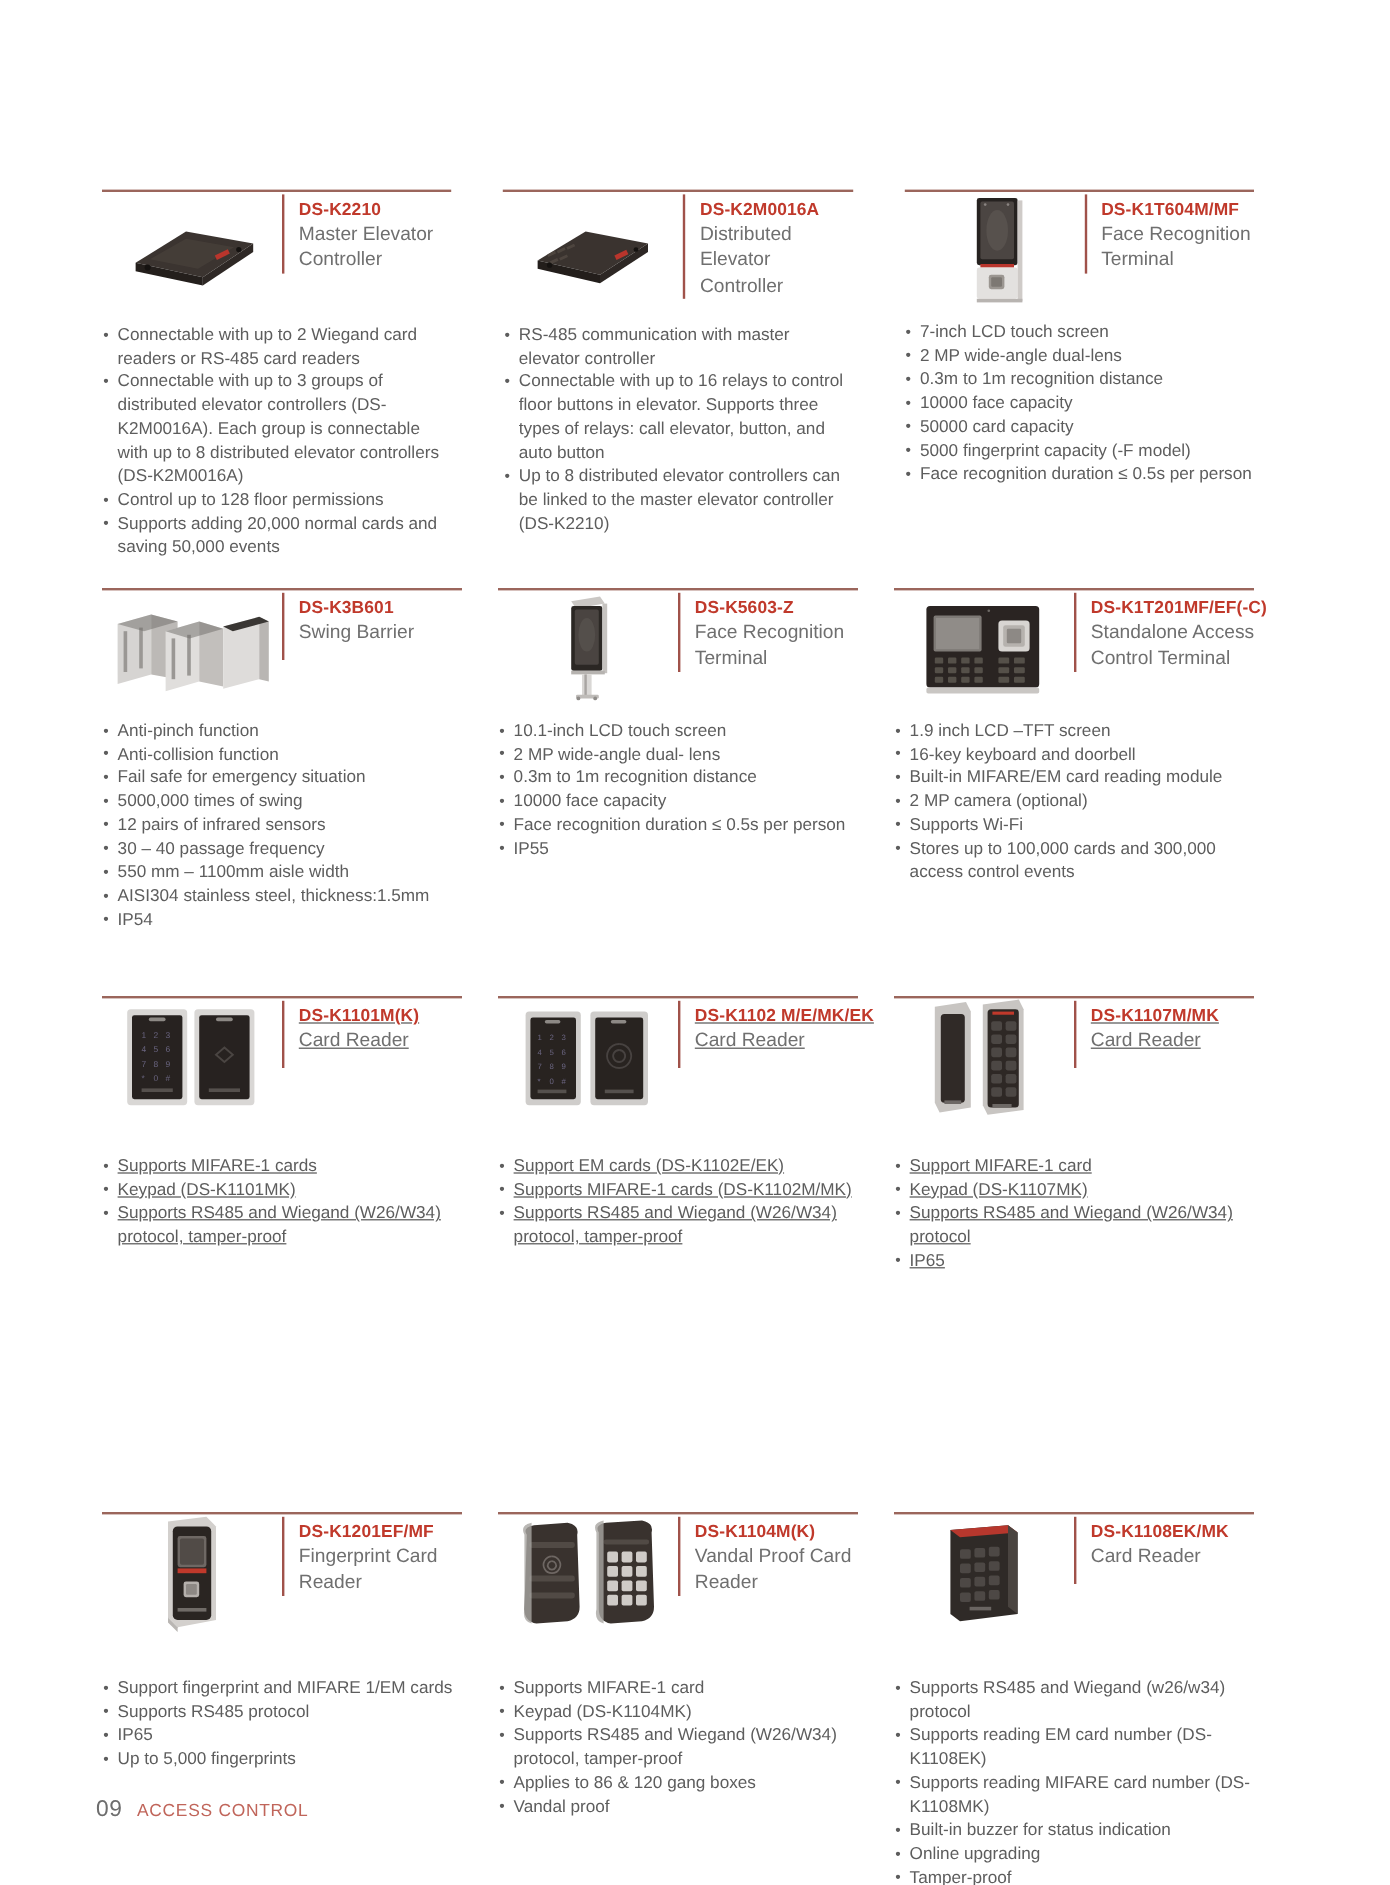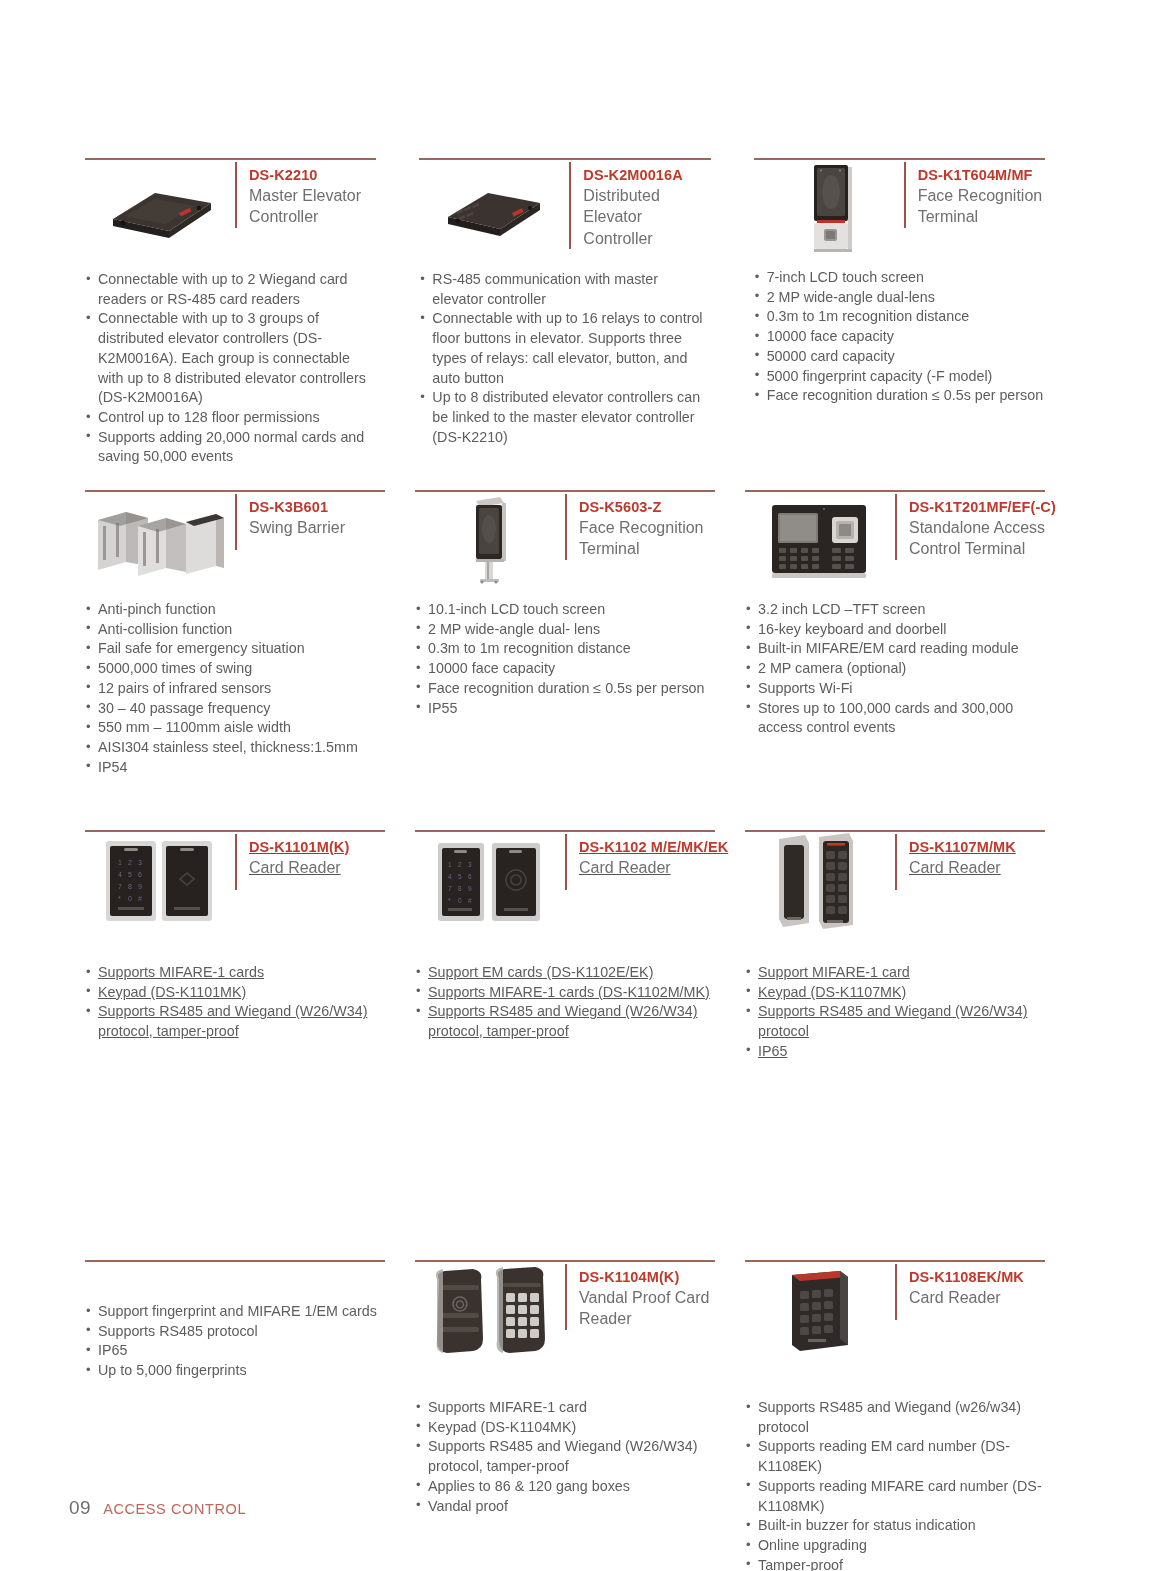--- a/index.html
+++ b/index.html
@@ -122,21 +122,21 @@
     top: -0.5px;
     color: #5d5d5d;
     font-size: 13px;
   }
 
   
   .features.tight { margin-top: 12px; }
 
   .footer {
     position: absolute;
-    left: 69px;
+    left: 80px;
     bottom: 52px;
     display: flex;
     align-items: baseline;
   }
   .footer .pagenum {
     font-size: 19px;
     color: #6d6d6d;
     font-weight: normal;
     letter-spacing: 0.5px;
   }
@@ -370,21 +370,21 @@
                 <circle cx="60" cy="12" r="1.1" fill="#6e6a66"></circle>
               </g>
             </svg>
           </div>
           <div class="titlebox">
             <div class="model">DS-K1T201MF/EF(-C)</div>
             <div class="subtitle">Standalone Access Control Terminal</div>
           </div>
         </div>
         <ul class="features tight">
-          <li>3.2 inch LCD –TFT screen</li>
+          <li>1.9 inch LCD –TFT screen</li>
           <li>16-key keyboard and doorbell</li>
           <li>Built-in MIFARE/EM card reading module</li>
           <li>2 MP camera (optional)</li>
           <li>Supports Wi-Fi</li>
           <li>Stores up to 100,000 cards and 300,000 access control events</li>
         </ul>
       </div>
 
     </div>
 
@@ -520,20 +520,41 @@
           <li>IP65</li>
         </ul>
       </div>
 
     </div>
 
     <div class="row row-4" style="margin-top:105px;">
 
       <div class="card">
         <div class="card-rule"></div>
+        <div class="card-head">
+          <div class="thumb">
+            <svg width="76" height="98" viewBox="0 0 76 98" aria-hidden="true">
+              <g>
+                <path d="M18 6 L50 2 L58 10 L58 88 L26 94 L18 86 Z" fill="#d3d0cd"></path>
+                <rect x="22" y="10" width="32" height="78" rx="4" fill="#2a2522"></rect>
+                <rect x="26" y="18" width="24" height="26" rx="2" fill="#6e6864"></rect>
+                <rect x="28" y="20" width="20" height="22" rx="1.5" fill="#514b47"></rect>
+                <rect x="26" y="45" width="24" height="4" fill="#c0392b"></rect>
+                <rect x="31" y="56" width="13" height="13" rx="2" fill="#b5b0ac"></rect>
+                <rect x="33" y="58" width="9" height="9" rx="1" fill="#8d8884"></rect>
+                <rect x="26" y="78" width="24" height="3" fill="#706b67"></rect>
+                <path d="M18 86 L26 94 L26 98 L18 90 Z" fill="#b9b6b3"></path>
+              </g>
+            </svg>
+          </div>
+          <div class="titlebox">
+            <div class="model">DS-K1201EF/MF</div>
+            <div class="subtitle">Fingerprint Card Reader</div>
+          </div>
+        </div>
         <ul class="features" style="margin-top:40px;">
           <li>Support fingerprint and MIFARE 1/EM cards</li>
           <li>Supports RS485 protocol</li>
           <li>IP65</li>
           <li>Up to 5,000 fingerprints</li>
         </ul>
       </div>
 
       <div class="card">
         <div class="card-rule"></div>

